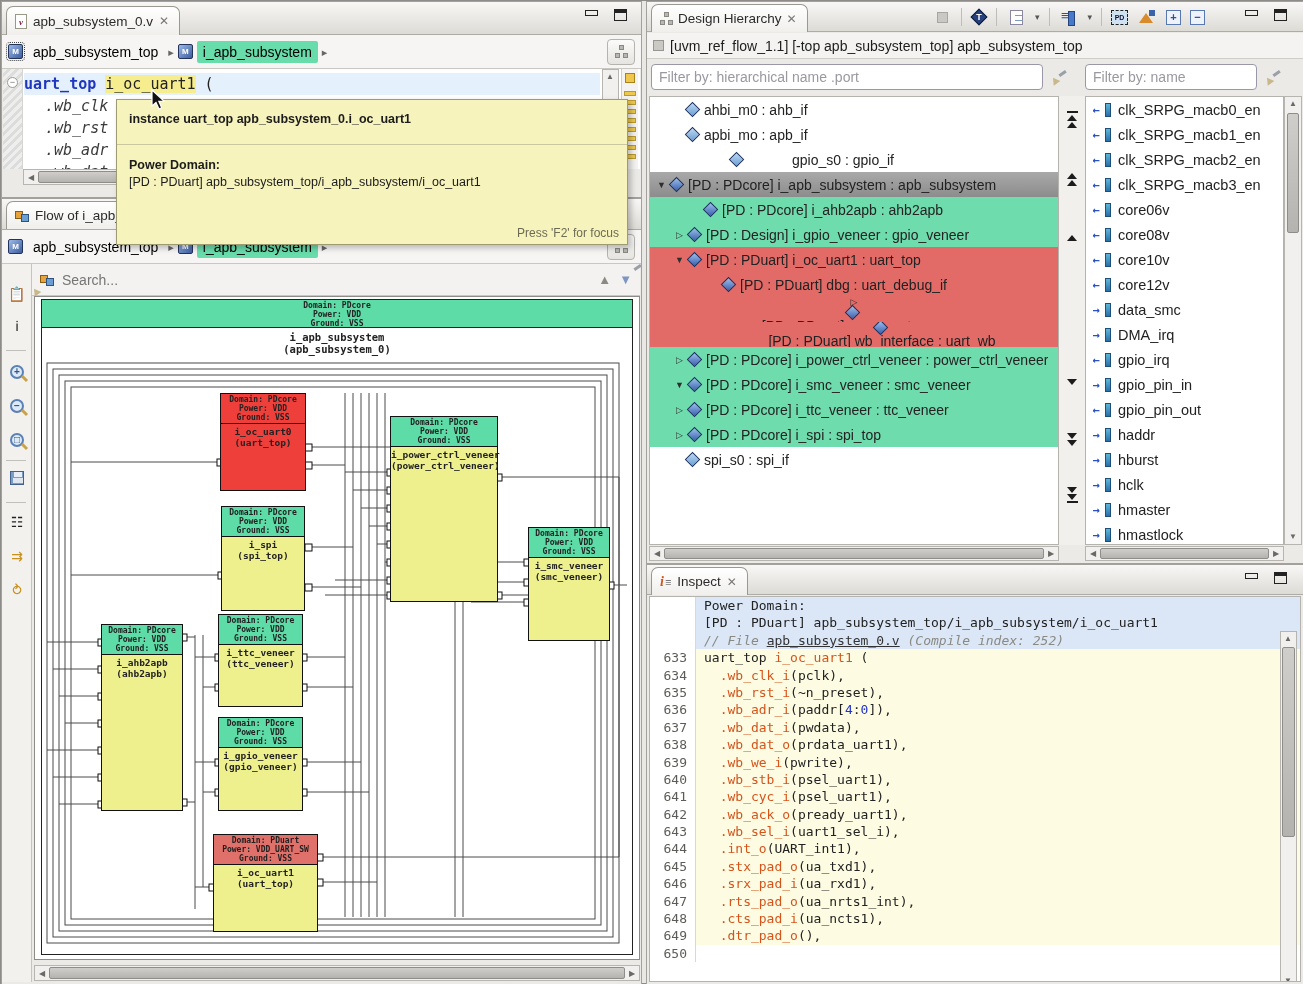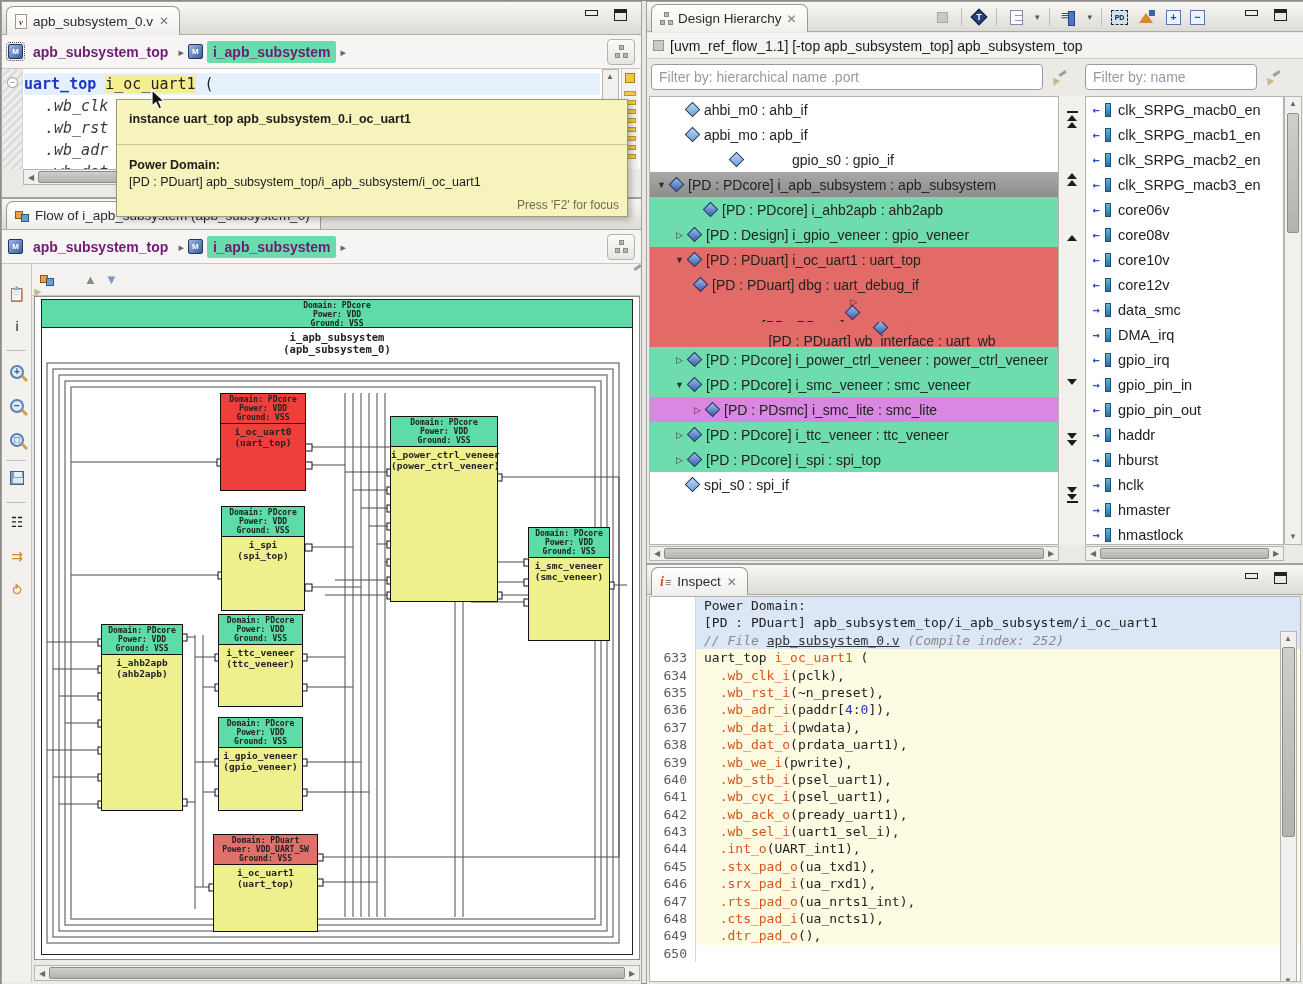--- a/index.html
+++ b/index.html
@@ -20,21 +20,21 @@
   .btn-min { width:14px; height:11px; position:relative; }
   .btn-min::before { content:""; position:absolute; left:1px; top:1px; width:11px; height:4px; border:1.5px solid #222; }
   .btn-max { width:13px; height:12px; border:1.5px solid #222; border-top-width:4px; }
 
   .breadcrumb { position:absolute; left:0; right:0; height:34px; background:#f6f5f3;
                 border-bottom:1px solid #c9c7c2; display:flex; align-items:center; padding:0 6px; gap:4px; }
   .chipicon { width:15px; height:15px; border-radius:2px; border:1px solid #22335c;
               background:linear-gradient(135deg,#9db9e8,#3c5d9e); display:inline-flex;
               align-items:center; justify-content:center; color:#fff; font-size:8px; font-weight:bold; flex:0 0 auto; }
   .chipicon.focus { outline:1px dotted #444; outline-offset:1px; }
-  .crumb { padding:3px 6px; white-space:nowrap; font-size:14px; color:#701a75;font-weight:bold; }
+  .crumb { padding:3px 6px; white-space:nowrap; font-size:14px; color:#000000; }
   .crumb.sel { background:#68dcab; border-radius:2px; }
   .bc-sep::before { content:"\25B8"; color:#666; font-size:11px; }
   .bc-right { margin-left:auto; width:28px; height:26px; border:1px solid #b5b3ad; border-radius:4px;
               background:linear-gradient(#fbfbfa,#e6e4e0); display:flex; align-items:center; justify-content:center; }
   .treeglyph { position:relative; width:13px; height:13px; }
   .treeglyph i { position:absolute; width:5px; height:5px; background:#b9b7b2; border:1px solid #8a8883; }
   .treeglyph i:nth-child(1){left:4px;top:0;} .treeglyph i:nth-child(2){left:0;top:8px;} .treeglyph i:nth-child(3){left:8px;top:8px;}
 
   
   .hscroll,.vscroll { position:absolute; background:#f1f0ee; border:1px solid #b7b5af; }
@@ -57,21 +57,21 @@
   .ekw { color:#1f36c0; font-weight:bold; }
   .etok { background:#f6ee8e; }
   .eport { font-style:italic; color:#3a3a3a; }
   #evscroll { right:21px; top:0; width:17px; height:100px; }
   #eruler { position:absolute; right:2px; top:0; width:17px; height:100px; background:#f4f3f1; border-left:1px solid #ccc; }
   #eruler .sq { position:absolute; left:3px; top:4px; width:10px; height:10px; background:#f0c64c; border:1px solid #a88418; }
   #eruler .mk { position:absolute; left:2px; width:12px; height:5px; background:#edc84e; border:1px solid #b99a2e; }
   #ehscroll { left:21px; top:167px; width:560px; height:16px; }
 
   
-  #tooltip { position:absolute; left:115px; top:98px; width:512px; height:118px; z-index:50;
+  #tooltip { position:absolute; left:115px; top:98px; width:512px; height:146px; z-index:50;
              background:#f6f3bd; border:1px solid #9d9b72; box-shadow:3px 3px 6px rgba(0,0,0,.25);
              font-size:12.5px; color:#1c1c1c; }
   #tooltip .tt-title { position:absolute; left:12px; top:12px; font-weight:bold; }
   #tooltip .tt-hr { position:absolute; left:0; right:0; top:44px; border-top:1px solid #c9c6a0; }
   #tooltip .tt-lab { position:absolute; left:12px; top:58px; font-weight:bold; }
   #tooltip .tt-val { position:absolute; left:12px; top:75px; }
   #tooltip .tt-foot { position:absolute; right:8px; bottom:4px; color:#6d6b54; font-size:12px; }
 
   
   #cursor { position:absolute; left:150px; top:88px; z-index:60; }
@@ -276,20 +276,21 @@
       <span class="bc-right">
           <span class="treeglyph">
             <i></i>
             <i></i>
             <i></i>
           </span>
         </span>
     </div>
     <div id="fsearch">
       <span class="flowic"></span>
+      <input type="text" placeholder="Search..." style="">
       <span class="brush" style="position:static;"></span>
       <span class="mini-ic">▲</span>
       <span class="mini-ic" style="color:#7f96c0;">▼</span>
     </div>
     <div id="fstrip">
       <span class="sic" style="top:20px;">📋</span>
       <span class="sic" style="top:52px;">ℹ</span>
       <span class="sep" style="top:86px;"></span>
       <span class="sic" style="top:96px;"><span class="mag">+</span></span>
       <span class="sic" style="top:130px;"><span class="mag">−</span></span>
@@ -596,21 +597,21 @@
       <div class="trow green" style="padding-left:22px;">
           <span class="exp c"></span>
           <span class="dicon"></span>
           <span class="tlab">[PD : Design] i_gpio_veneer : gpio_veneer</span>
         </div>
       <div class="trow red" style="padding-left:22px;">
           <span class="exp o"></span>
           <span class="dicon"></span>
           <span class="tlab">[PD : PDuart] i_oc_uart1 : uart_top</span>
         </div>
-      <div class="trow red" style="padding-left:28px;">
+      <div class="trow red" style="padding-left:56px;">
           <span class="exp"></span>
           <span class="dicon"></span>
           <span class="tlab">[PD : PDuart] dbg : uart_debug_if</span>
         </div>
       <div class="trow red" style="flex-direction:column;">
           <span class="exp c"></span>
           <span class="dicon"></span>
           <span class="tlab">[PD : PDuart] regs : uart_regs</span>
         </div>
       <div class="trow red" style="padding-left:56px;flex-direction:column;">
@@ -620,25 +621,20 @@
         </div>
       <div class="trow green" style="padding-left:22px;">
           <span class="exp c"></span>
           <span class="dicon"></span>
           <span class="tlab">[PD : PDcore] i_power_ctrl_veneer : power_ctrl_veneer</span>
         </div>
       <div class="trow green" style="padding-left:22px;">
           <span class="exp o"></span>
           <span class="dicon"></span>
           <span class="tlab">[PD : PDcore] i_smc_veneer : smc_veneer</span>
-        </div>
-      <div class="trow purple" style="padding-left:40px;">
-          <span class="exp c"></span>
-          <span class="dicon"></span>
-          <span class="tlab">[PD : PDsmc] i_smc_lite : smc_lite</span>
         </div>
       <div class="trow green" style="padding-left:22px;">
           <span class="exp c"></span>
           <span class="dicon"></span>
           <span class="tlab">[PD : PDcore] i_ttc_veneer : ttc_veneer</span>
         </div>
       <div class="trow green" style="padding-left:22px;">
           <span class="exp c"></span>
           <span class="dicon"></span>
           <span class="tlab">[PD : PDcore] i_spi : spi_top</span>

